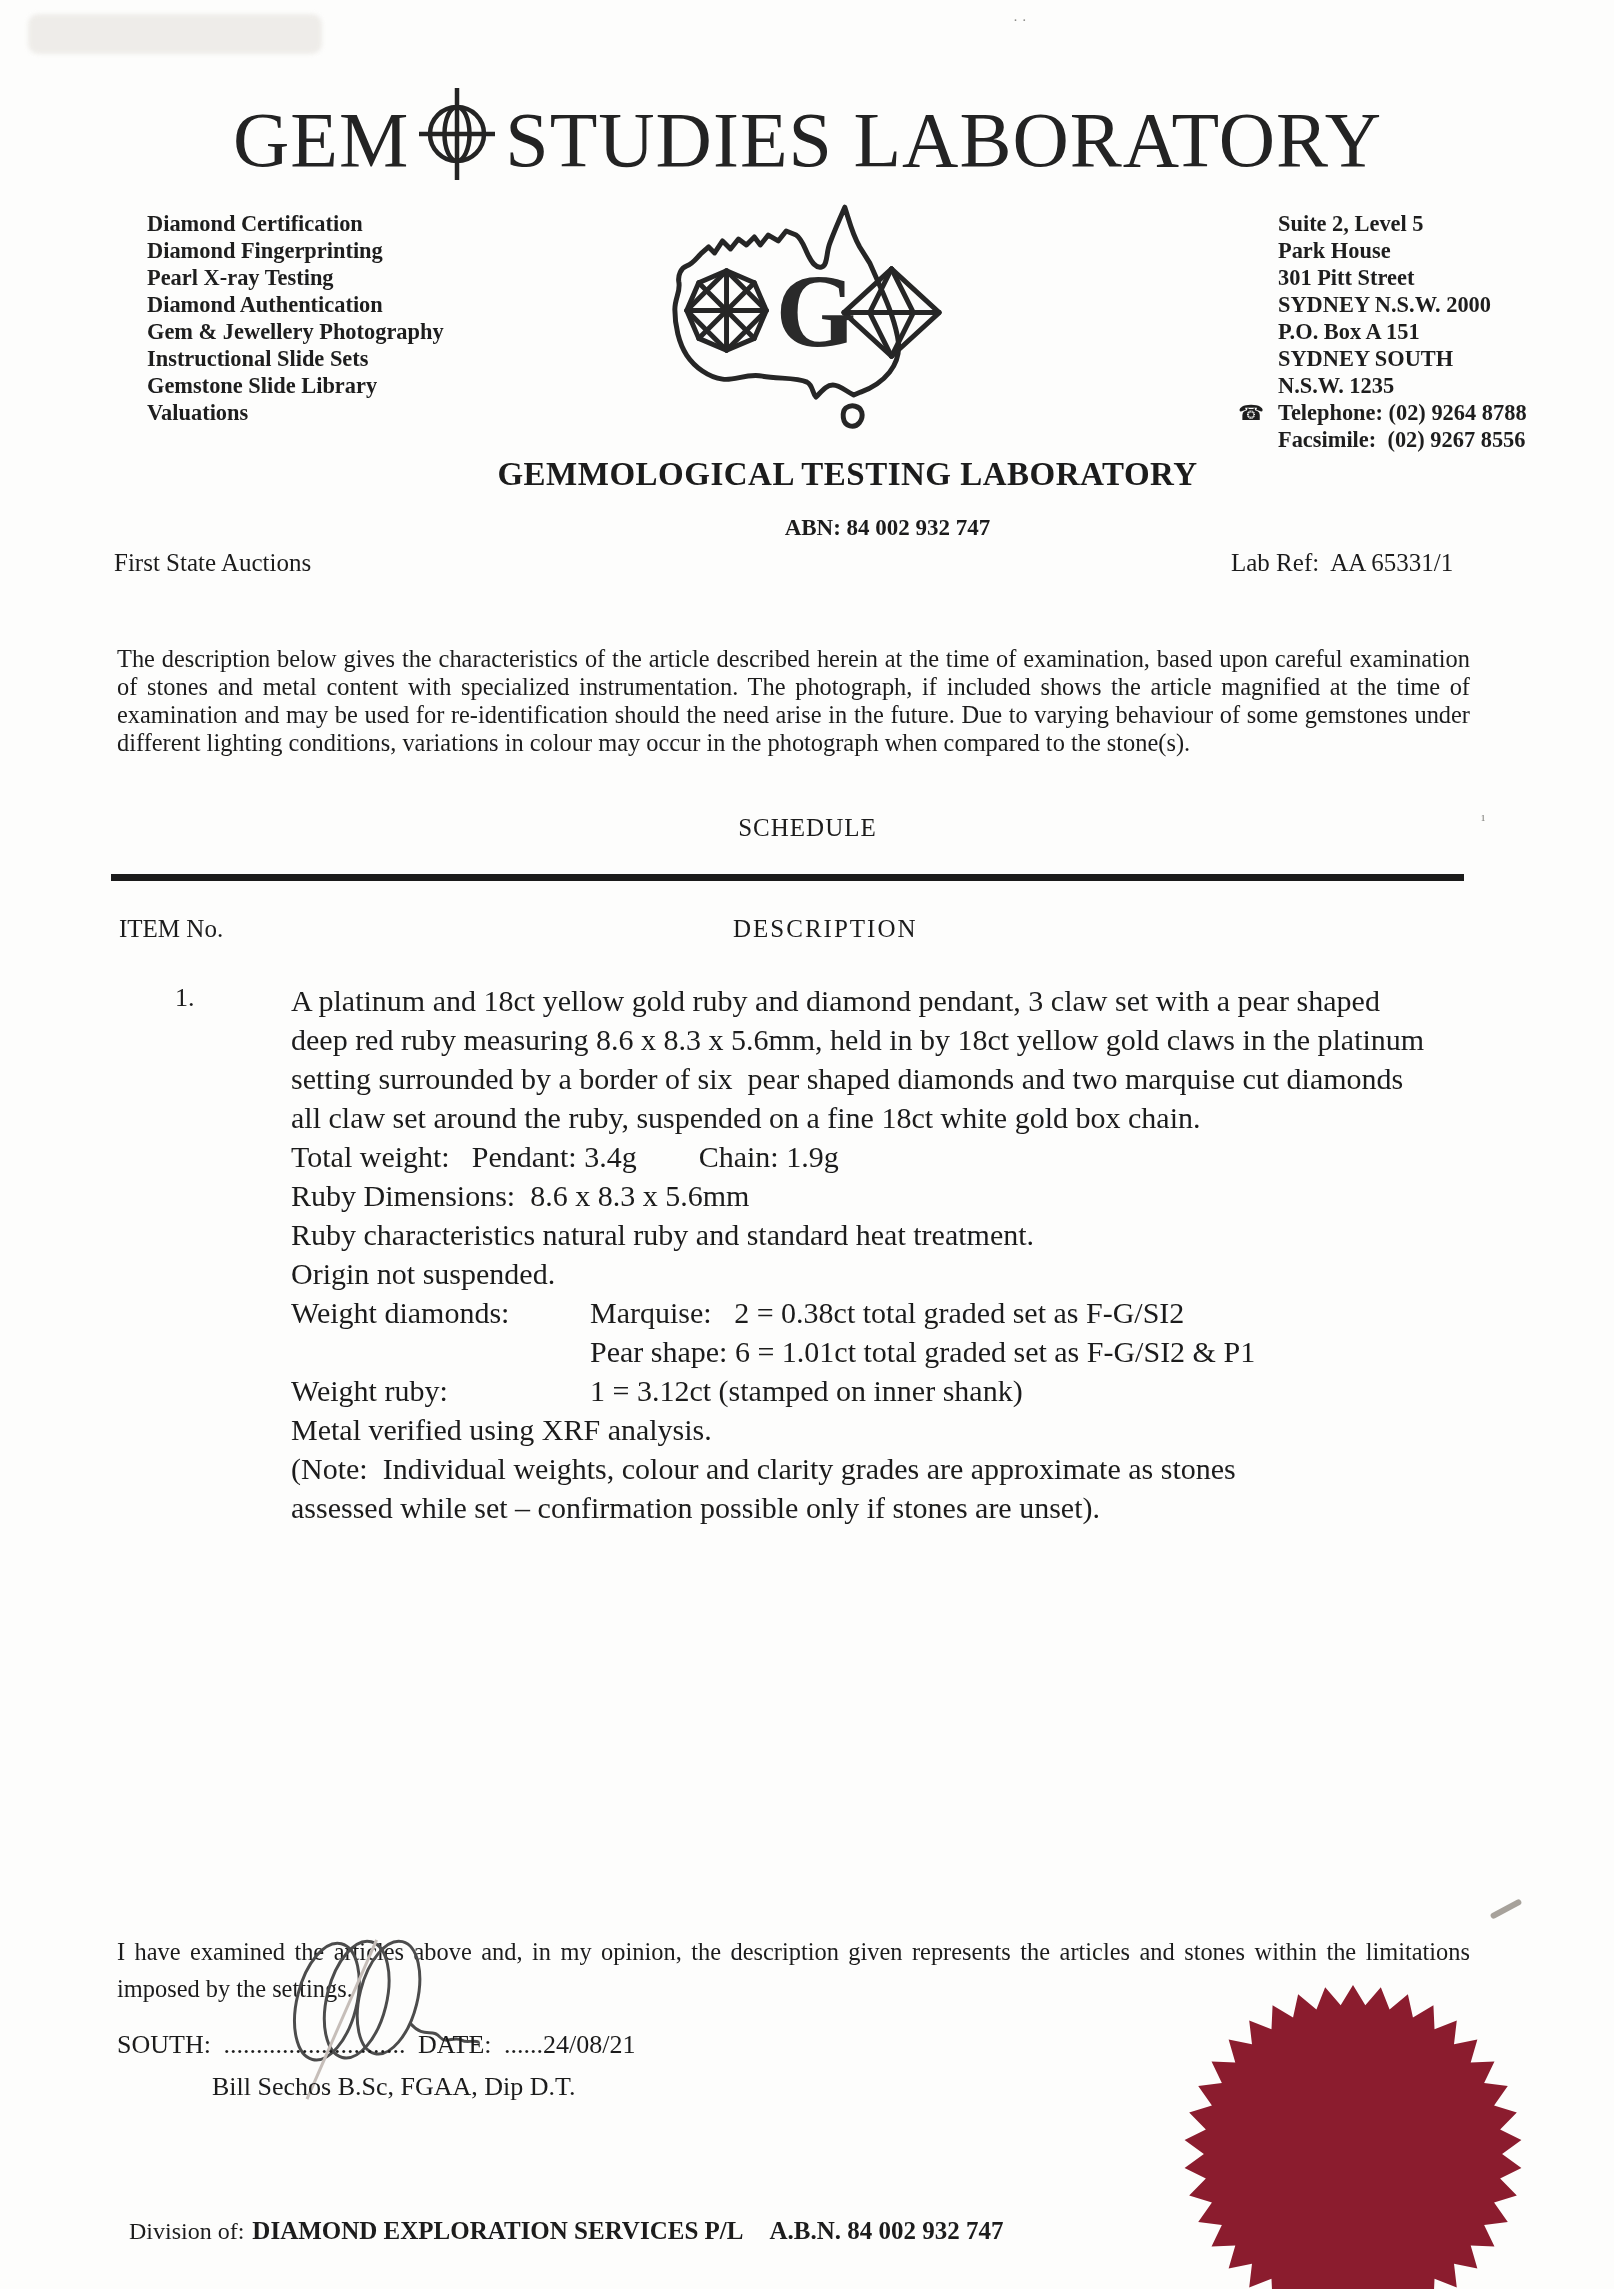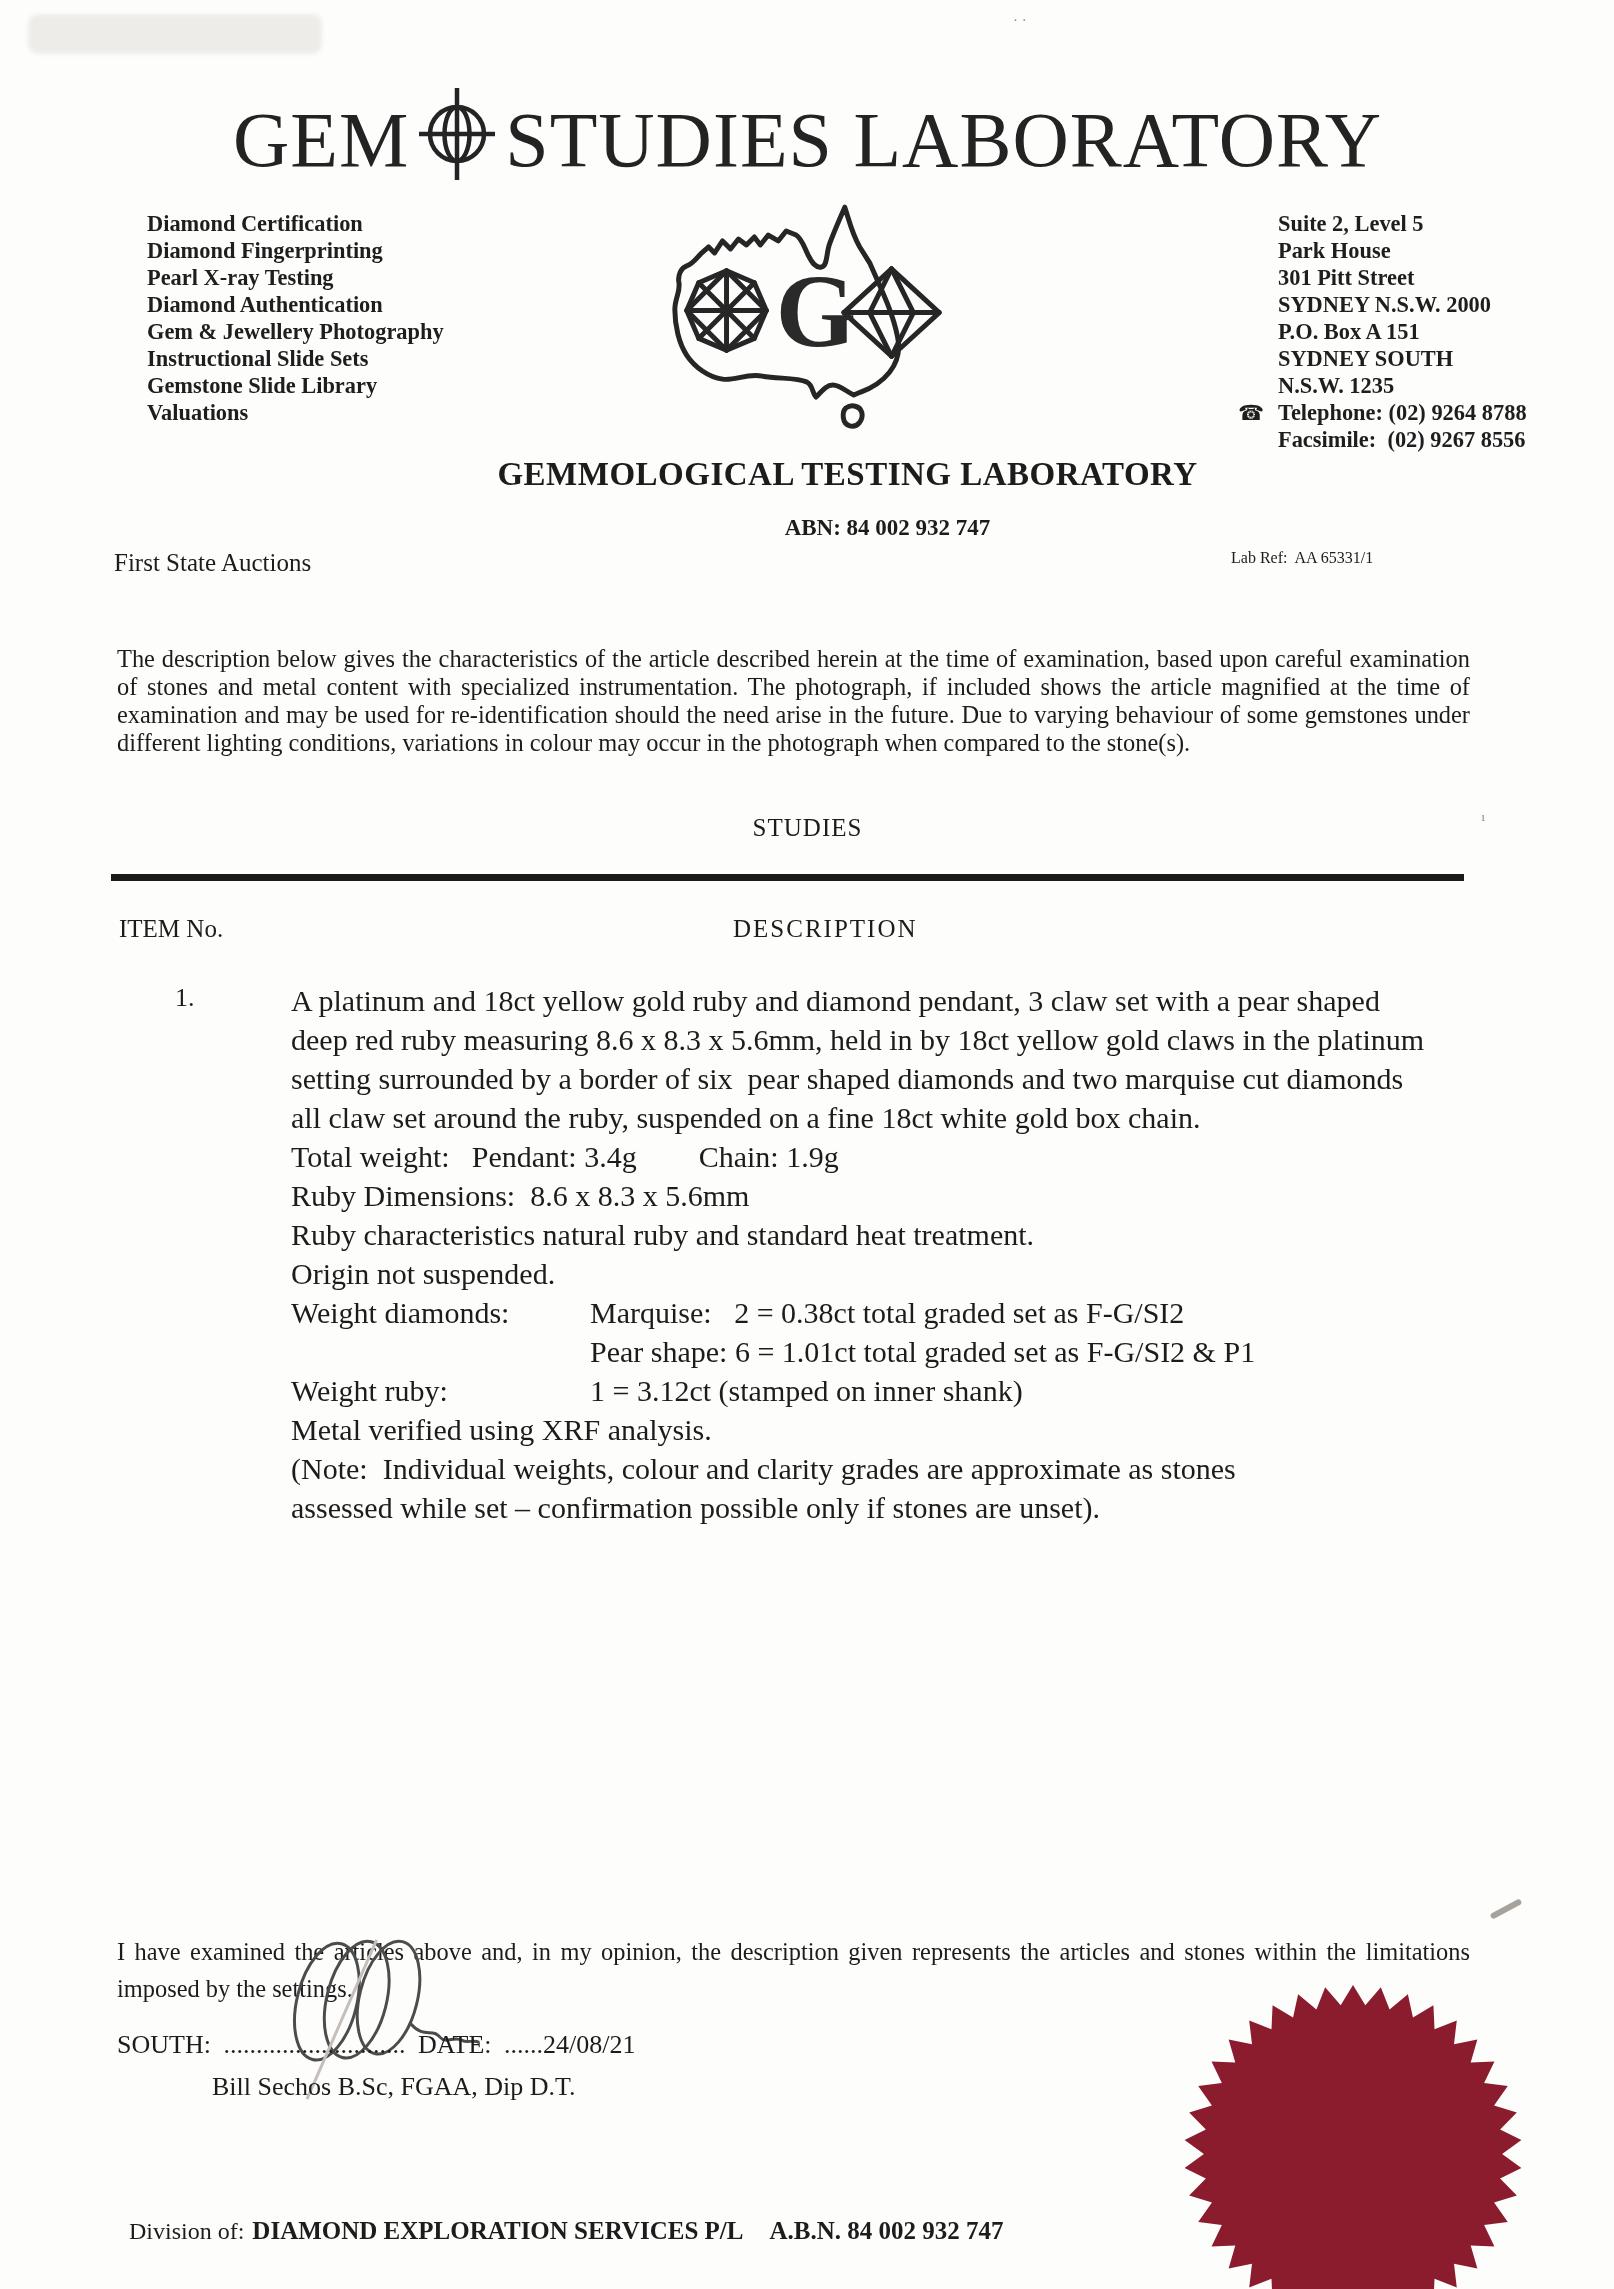--- a/index.html
+++ b/index.html
@@ -20,21 +20,21 @@
 
   .services { font-weight:700; font-size:22.4px; line-height:27px; color:#1e1e1e; }
   .address  { font-weight:700; font-size:22.4px; line-height:27px; color:#1e1e1e; }
   .phone-row { position:relative; }
   .phone-row .tel-icon { position:absolute; left:-40px; top:1px; font-family:"DejaVu Sans", sans-serif; font-size:21px; }
 
   .subtitle { width:100%; text-align:center; font-weight:700; font-size:33px; letter-spacing:0.5px; }
   .abn      { width:100%; text-align:center; font-weight:700; font-size:23px; }
 
   .meta-client { font-size:25px; }
-  .meta-labref { font-size:16px; }
+  .meta-labref { font-size:25px; }
 
   .intro { width:1353px; font-size:24.4px; line-height:28px; text-align:justify; }
   .schedule-title { width:100%; text-align:center; font-size:25px; letter-spacing:1px; }
   .rule { background:#1b1b1b; height:7px; }
 
   .col-head { font-size:25px; }
   .desc-head { letter-spacing:2px; }
 
   .itemnum { font-size:26px; }
   .body-block { width:1144px; font-size:30px; line-height:39px; }
@@ -128,21 +128,21 @@
   </div>
 
   <div class="abs subtitle" style="top:456px; left:40px;">GEMMOLOGICAL TESTING LABORATORY</div>
   <div class="abs abn" style="top:515px; left:80px;">ABN: 84 002 932 747</div>
 
   <div class="abs meta-client" style="left:114px; top:549px;">First State Auctions</div>
   <div class="abs meta-labref pre" style="left:1231px; top:549px;">Lab Ref:  AA 65331/1</div>
 
   <div class="abs intro" style="left:117px; top:645px;">The description below gives the characteristics of the article described herein at the time of examination, based upon careful examination of stones and metal content with specialized instrumentation. The photograph, if included shows the article magnified at the time of examination and may be used for re-identification should the need arise in the future. Due to varying behaviour of some gemstones under different lighting conditions, variations in colour may occur in the photograph when compared to the stone(s).</div>
 
-  <div class="abs schedule-title" style="top:814px; left:0;">STUDIES</div>
+  <div class="abs schedule-title" style="top:814px; left:0;">SCHEDULE</div>
   <div class="abs rule" style="left:111px; top:874px; width:1353px;"></div>
 
   <div class="abs col-head" style="left:119px; top:915px;">ITEM No.</div>
   <div class="abs col-head desc-head" style="left:733px; top:915px;">DESCRIPTION</div>
 
   <div class="abs itemnum" style="left:175px; top:983px;">1.</div>
 
   <div class="abs body-block" style="left:291px; top:981px;">
     <p class="pre">A platinum and 18ct yellow gold ruby and diamond pendant, 3 claw set with a pear shaped deep red ruby measuring 8.6 x 8.3 x 5.6mm, held in by 18ct yellow gold claws in the platinum setting surrounded by a border of six  pear shaped diamonds and two marquise cut diamonds all claw set around the ruby, suspended on a fine 18ct white gold box chain.</p>
     <div>

